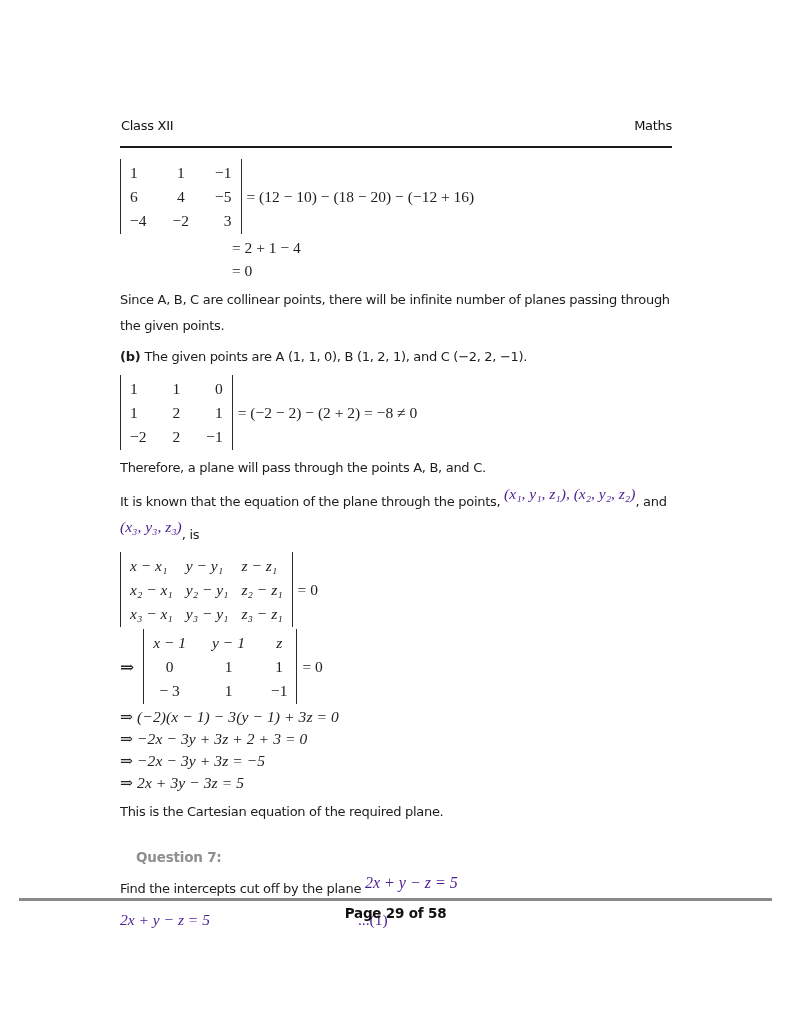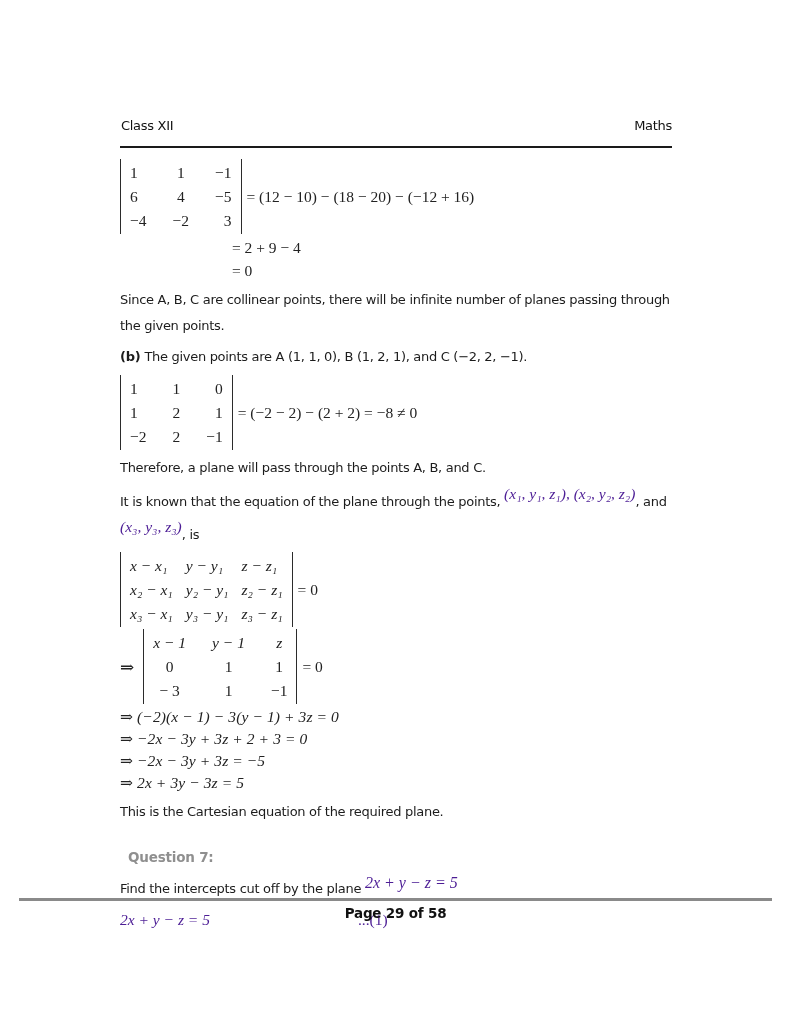--- a/index.html
+++ b/index.html
@@ -51,21 +51,21 @@
   .body-text { font-size:13px; letter-spacing:-0.3px; line-height:26px; margin:5px 0; color:#1c1c1c; }
   .body-text b { letter-spacing:-0.2px; }
   .known { white-space:nowrap; line-height:30px; margin:2px 0; }
   .imath {
     font-family:"Liberation Serif","DejaVu Serif",serif;
     font-style:italic; font-size:15.5px; letter-spacing:0; color:#4c1d95;
   }
   .raised  { display:inline-block; transform:translateY(-7px); }
   .raised2 { display:inline-block; transform:translateY(-5px); font-size:16px; }
 
-  .q-heading { color:#8f8f8f; font-weight:bold; font-size:13.5px; letter-spacing:-0.2px; margin:24px 8px 10px; }
+  .q-heading { color:#8f8f8f; font-weight:bold; font-size:13.5px; letter-spacing:-0.2px; margin:24px 16px 10px; }
   .eq-row { display:flex; align-items:baseline; margin-top:9px; }
   .eq-row .ref { margin-left:148px; font-style:normal; font-size:15.5px; }
 
   
   .footer { position:absolute; left:0; top:898px; width:791px; }
   .footer-rule { border-top:3px solid #8a8a8a; margin:0 19px; }
   .footer-text { text-align:center; font-weight:bold; font-size:13.5px; letter-spacing:-0.2px; margin-top:4px; color:#111; }
 </style>
 </head>
 <body>
@@ -87,21 +87,21 @@
         <span>−1</span>
         <span>6</span>
         <span>4</span>
         <span>−5</span>
         <span>−4</span>
         <span>−2</span>
         <span>3</span>
       </div>
       <div class="mrhs">= (12 − 10) − (18 − 20) − (−12 + 16)</div>
     </div>
-    <div class="m-line ind">= 2 + 9 − 4</div>
+    <div class="m-line ind">= 2 + 1 − 4</div>
     <div class="m-line ind">= 0</div>
 
     <p class="body-text">Since A, B, C are collinear points, there will be infinite number of planes passing through the given points.</p>
 
     <p class="body-text"><b>(b)</b><span> The given points are A (1, 1, 0), B (1, 2, 1), and C (−2, 2, −1).</span></p>
 
     <div class="math-row">
       <div class="det det-num">
         <span>1</span>
         <span>1</span>

